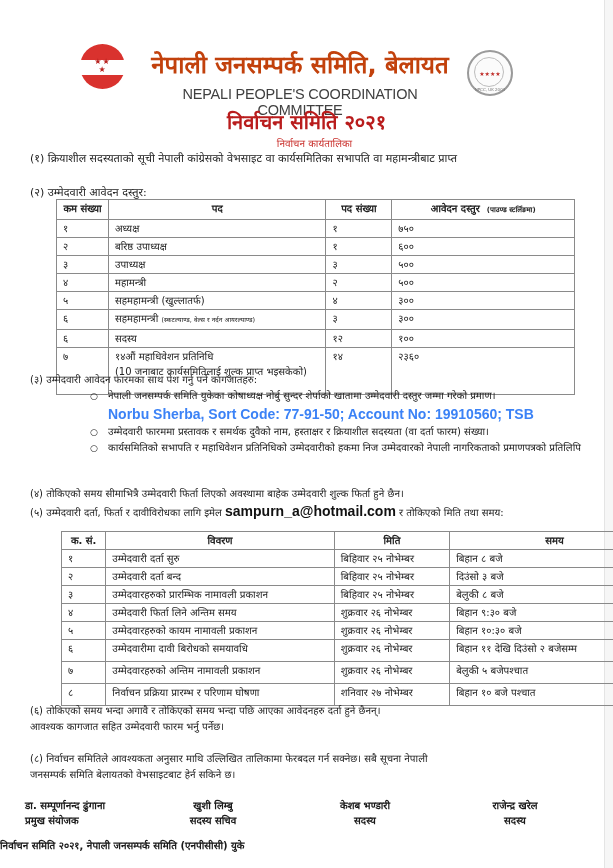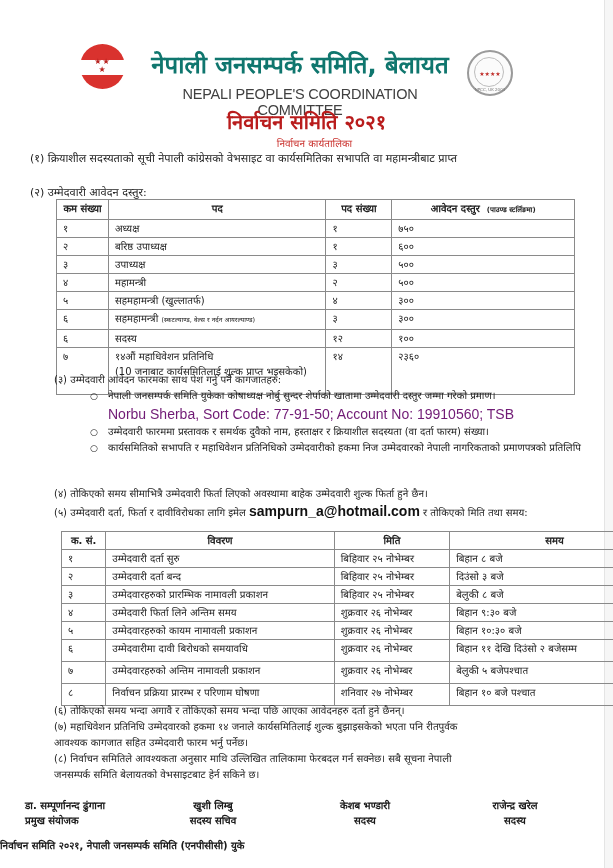--- a/index.html
+++ b/index.html
@@ -10,38 +10,38 @@
   .page-edge { position: absolute; left: 604px; top: 0; width: 9px; height: 868px; background: #f6f6f6; border-left: 1px solid #e4e4e4; }
   .logo-left { position: absolute; left: 80px; top: 44px; width: 45px; height: 45px; border-radius: 50%; overflow: hidden; background: #ffffff; }
   .logo-left .band-top { position: absolute; left: 0; top: 0; width: 100%; height: 16px; background: #d9322e; }
   .logo-left .band-bot { position: absolute; left: 0; bottom: 0; width: 100%; height: 14px; background: #d9322e; }
   .logo-left .stars { position: absolute; left: 0; top: 14px; width: 100%; text-align: center; font-size: 8px; line-height: 8px; color: #b8221f; letter-spacing: 1px; font-family: "DejaVu Sans", sans-serif; }
   .logo-right { position: absolute; left: 467px; top: 50px; width: 42px; height: 42px; border-radius: 50%; border: 2px solid #9a9a9a; background: #fbfbfb; }
   .logo-right .inner { position: absolute; left: 5px; top: 5px; width: 28px; height: 28px; border-radius: 50%; border: 1px solid #bdbdbd; }
   .logo-right .stars { position: absolute; left: 0; top: 18px; width: 100%; text-align: center; font-size: 6px; color: #c0302c; font-family: "DejaVu Sans", sans-serif; }
   .logo-right .txt { position: absolute; left: 0; bottom: 2px; width: 100%; text-align: center; font-size: 4px; color: #777; font-family: "DejaVu Sans", sans-serif; }
 
-  .org-np { position: absolute; left: 140px; top: 50px; width: 320px; text-align: center; font-size: 24px; font-weight: bold; color: #0f766e; font-family: "DejaVu Sans", sans-serif; line-height: 30px; }
+  .org-np { position: absolute; left: 140px; top: 50px; width: 320px; text-align: center; font-size: 24px; font-weight: bold; color: #c2410c; font-family: "DejaVu Sans", sans-serif; line-height: 30px; }
   .org-en { position: absolute; left: 140px; top: 86px; width: 320px; text-align: center; font-size: 14.5px; color: #404040; font-family: "Liberation Sans", sans-serif; letter-spacing: -0.2px; }
   .title { position: absolute; left: 0; top: 108px; width: 613px; text-align: center; font-size: 20px; font-weight: bold; color: #b91c1c; font-family: "DejaVu Sans", sans-serif; }
   .subtitle { position: absolute; left: 0; top: 136px; width: 613px; text-align: center; font-size: 10px; color: #c9302c; font-family: "DejaVu Sans", sans-serif; margin-left: 8px; }
 
   .para { position: absolute; font-size: 11px; line-height: 17px; font-family: "DejaVu Sans", sans-serif; color: #1c1c1c; }
-  .small { font-size: 10px; line-height: 16px; margin-left: 24px; }
+  .small { font-size: 10px; line-height: 16px; }
 
   table.grid { position: absolute; border-collapse: collapse; font-family: "DejaVu Sans", sans-serif; font-size: 10px; color: #222; }
   table.grid td, table.grid th { border: 1px solid #8a8a8a; padding: 1px 6px; vertical-align: top; height: 15px; line-height: 15px; }
   table.grid th { font-weight: bold; text-align: center; }
   .hdr-note { font-size: 7px; font-weight: bold; }
   .note-small { font-size: 6.5px; }
 
   .bullets { position: absolute; left: 90px; font-family: "DejaVu Sans", sans-serif; font-size: 10px; line-height: 16px; }
   .bullet { position: relative; padding-left: 18px; }
   .bullet .dot { position: absolute; left: 0; top: 0; font-size: 9px; }
-  .acct { font-family: "Liberation Sans", sans-serif; font-size: 14px; line-height: 20px; padding-left: 18px; color: #701a75; }
+  .acct { font-family: "Liberation Sans", sans-serif; font-size: 14px; line-height: 20px; padding-left: 18px; color: #3b82f6; font-weight: bold; }
   .email { font-family: "Liberation Sans", sans-serif; font-weight: bold; font-size: 14px; color: #111; }
 
   .sig { position: absolute; top: 798px; font-family: "DejaVu Sans", sans-serif; font-size: 10px; line-height: 15px; font-weight: bold; text-align: center; }
   .footer { position: absolute; left: 0; top: 838px; width: 613px; text-align: left; font-family: "DejaVu Sans", sans-serif; font-size: 10px; font-weight: bold; }
 </style>
 </head>
 <body>
 
 <div class="page-edge"></div>
 
@@ -208,21 +208,20 @@
         <td style="height:19px">८</td>
         <td>निर्वाचन प्रक्रिया प्रारम्भ र परिणाम घोषणा</td>
         <td>शनिवार २७ नोभेम्बर</td>
         <td>बिहान १० बजे पश्चात</td>
       </tr>
 </tbody>
   </table>
 
 <div class="para small" style="left:30px; top:703px; width:570px;">(६) तोकिएको समय भन्दा अगावै र तोकिएको समय भन्दा पछि आएका आवेदनहरु दर्ता हुने छैनन्।</div>
 <div class="para small" style="left:30px; top:719px; width:575px;">
-  <div>(७) महाधिवेशन प्रतिनिधि उम्मेदवारको हकमा १४ जनाले कार्यसमितिलाई शुल्क बुझाइसकेको भएता पनि रीतपुर्वक</div>
   <div>आवश्यक कागजात सहित उम्मेदवारी फारम भर्नु पर्नेछ।</div>
 </div>
 <div class="para small" style="left:30px; top:751px; width:575px;">
   <div>(८) निर्वाचन समितिले आवश्यकता अनुसार माथि उल्लिखित तालिकामा फेरबदल गर्न सक्नेछ। सबै सूचना नेपाली</div>
   <div>जनसम्पर्क समिति बेलायतको वेभसाइटबाट हेर्न सकिने छ।</div>
 </div>
 
 <div class="sig" style="left:25px; width:110px; text-align:left;">
   <div>डा. सम्पूर्णानन्द ढुंगाना</div>
   <div>प्रमुख संयोजक</div>

